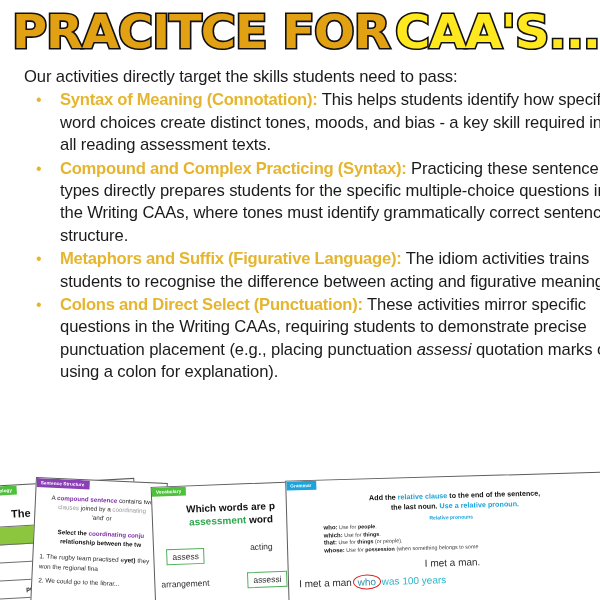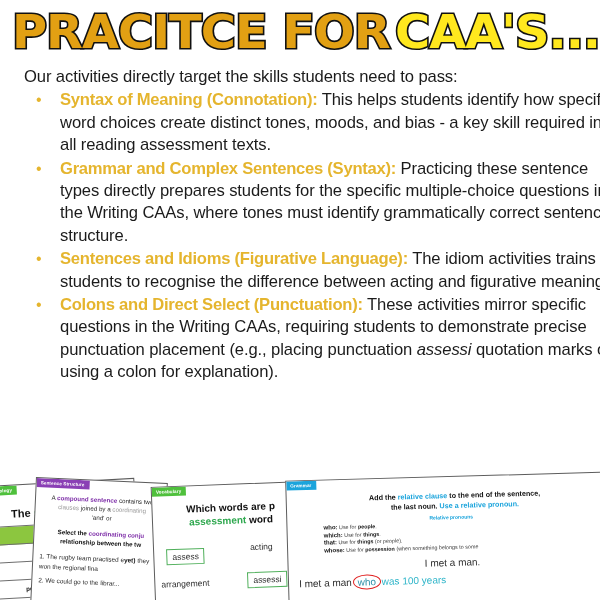--- a/index.html
+++ b/index.html
@@ -199,26 +199,26 @@
 
   <ul class="bullets">
 
     <li>
       <span class="bullet-dot">•</span>
       <span class="b-head">Syntax of Meaning (Connotation):</span><span class="b-body"> This helps students identify how specific word choices create distinct tones, moods, and bias - a key skill required in all reading assessment texts.</span>
     </li>
 
     <li>
       <span class="bullet-dot">•</span>
-      <span class="b-head">Grammar and Complex Sentences (Syntax):</span><span class="b-body"> Practicing these sentence types directly prepares students for the specific multiple-choice questions in the Writing CAAs, where tones must identify grammatically correct sentence structure.</span>
+      <span class="b-head">Compound and Complex Practicing (Syntax):</span><span class="b-body"> Practicing these sentence types directly prepares students for the specific multiple-choice questions in the Writing CAAs, where tones must identify grammatically correct sentence structure.</span>
     </li>
 
     <li>
       <span class="bullet-dot">•</span>
-      <span class="b-head">Sentences and  Idioms (Figurative Language):</span><span class="b-body"> The idiom activities trains students to recognise the difference between acting and figurative meaning.</span>
+      <span class="b-head">Metaphors and  Suffix (Figurative Language):</span><span class="b-body"> The idiom activities trains students to recognise the difference between acting and figurative meaning.</span>
     </li>
 
     <li>
       <span class="bullet-dot">•</span>
       <span class="b-head">Colons and Direct Select (Punctuation):</span><span class="b-body"> These activities mirror specific questions in the Writing CAAs, requiring students to demonstrate precise punctuation placement (e.g., placing punctuation </span><span class="b-body ital">assessi</span><span class="b-body"> quotation marks or using a colon for explanation).</span>
     </li>
 
   </ul>
 </div>
 

